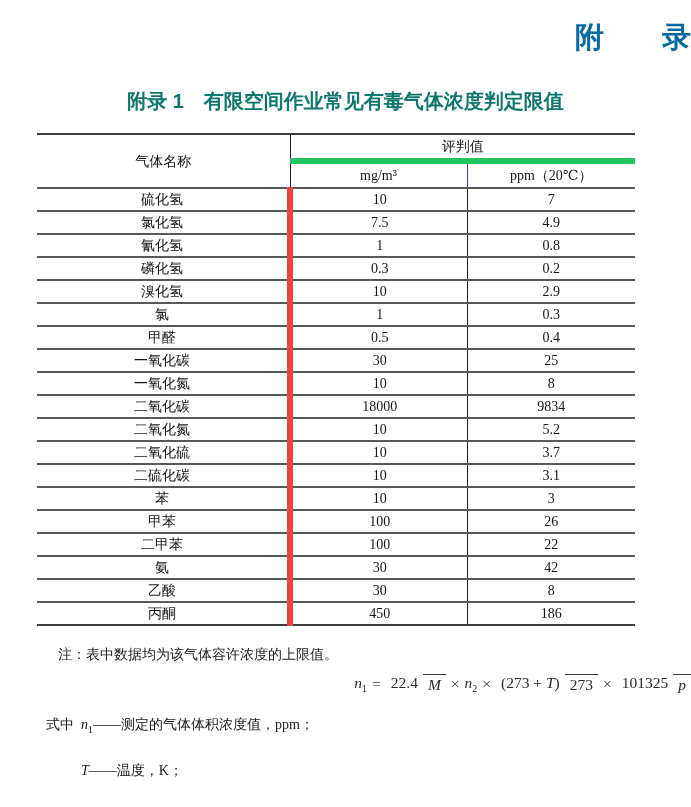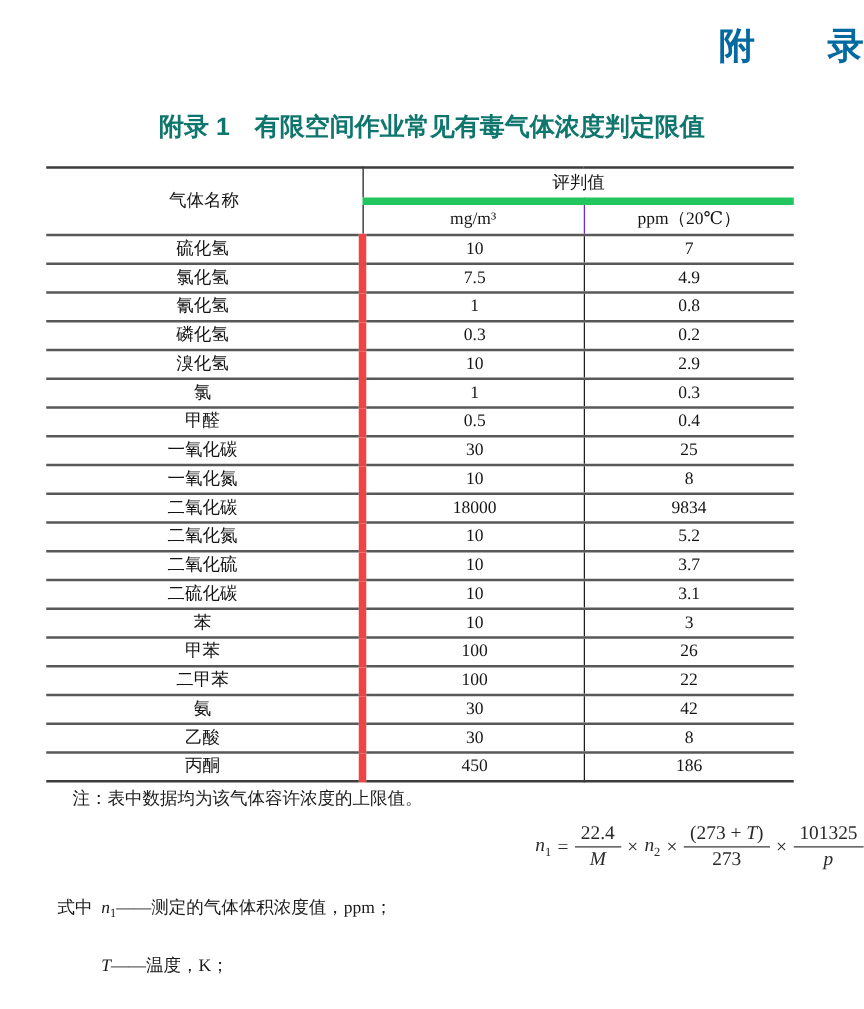--- a/index.html
+++ b/index.html
@@ -48,37 +48,37 @@
   .gas-table thead th { height: 23px; }
   .gas-table tbody td { border-top: 2px solid #585858; }
   .gas-table .h-gas { border-right: 1px solid #1e1e1e; }
   .gas-table .h-judg { border-bottom: 6px solid #22c55e; }
   .gas-table .h-mg { border-right: 1px solid #6d28d9; }
   .gas-table td.c1 { border-right: 6px solid #ef4444; }
   .gas-table td.c2 { border-right: 1px solid #1e1e1e; }
   sub { font-size: 10px; }
 
   .note {
-    margin: 4px 0 0 58px;
+    margin: 20px 0 0 58px;
     font-size: 14px;
     color: #1a1a1a;
   }
 
   .formula {
     margin-top: 10px;
     display: flex;
     justify-content: flex-end;
     align-items: center;
     gap: 3px;
     font-size: 15.5px;
     color: #2a2a2a;
   }
   .formula i { font-style: italic; }
   .f-op { padding: 0 2px; }
-  .frac { display: inline-flex; flex-direction: column; text-align: center; }
+  .frac { display: inline-flex; flex-direction: row; text-align: center; }
   .frac .num { display: block; padding: 0 5px 1px 5px; }
   .frac .den { display: block; border-top: 1px solid #3a3a3a; padding: 1px 5px 0 5px; }
 
   .defs {
     margin: 16px 0 0 46px;
     font-size: 14px;
     color: #1a1a1a;
   }
   .def-line { line-height: 23.5px; white-space: nowrap; margin-top: 18px; }
   .def-prefix { display: inline-block; width: 35px; }

